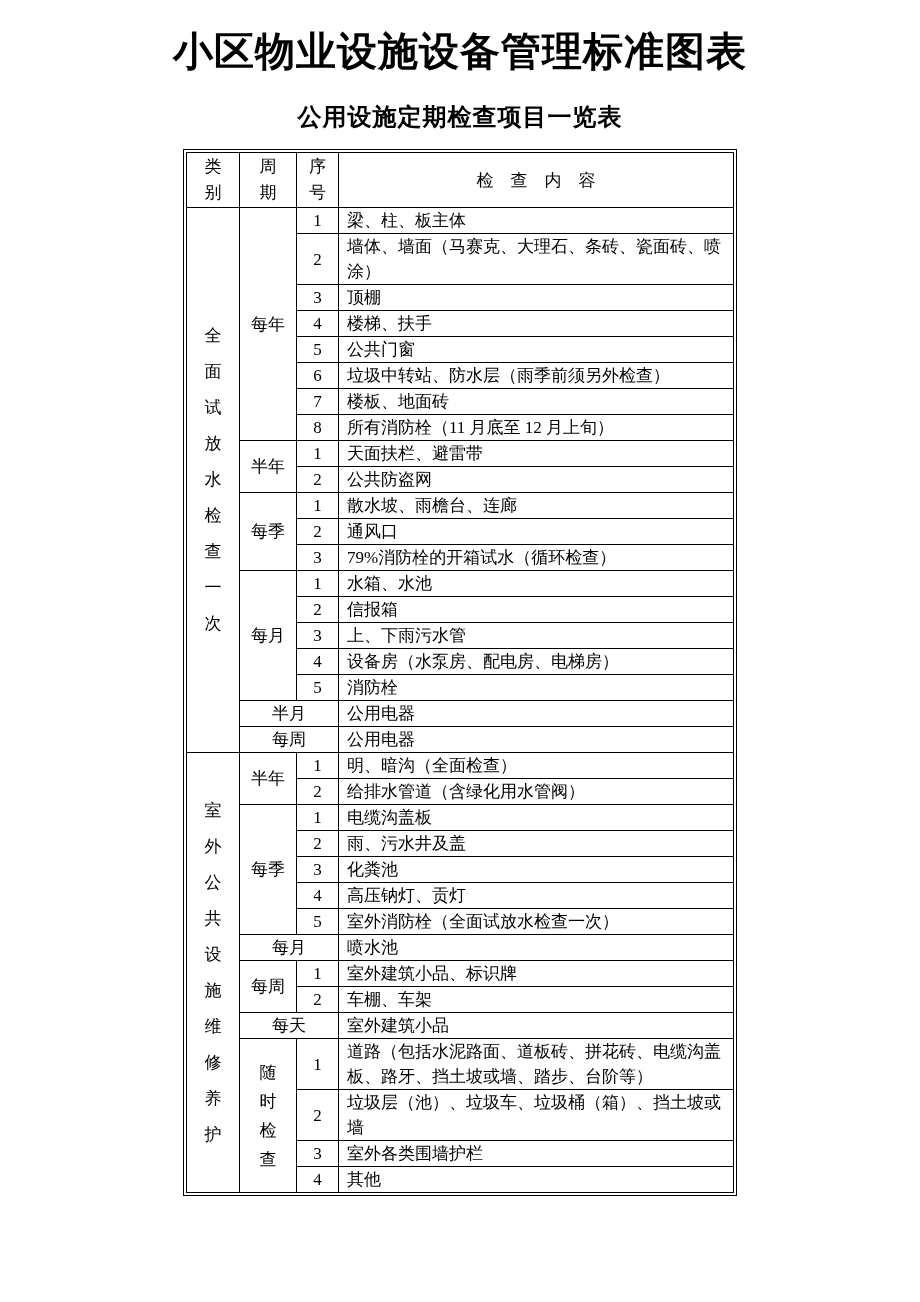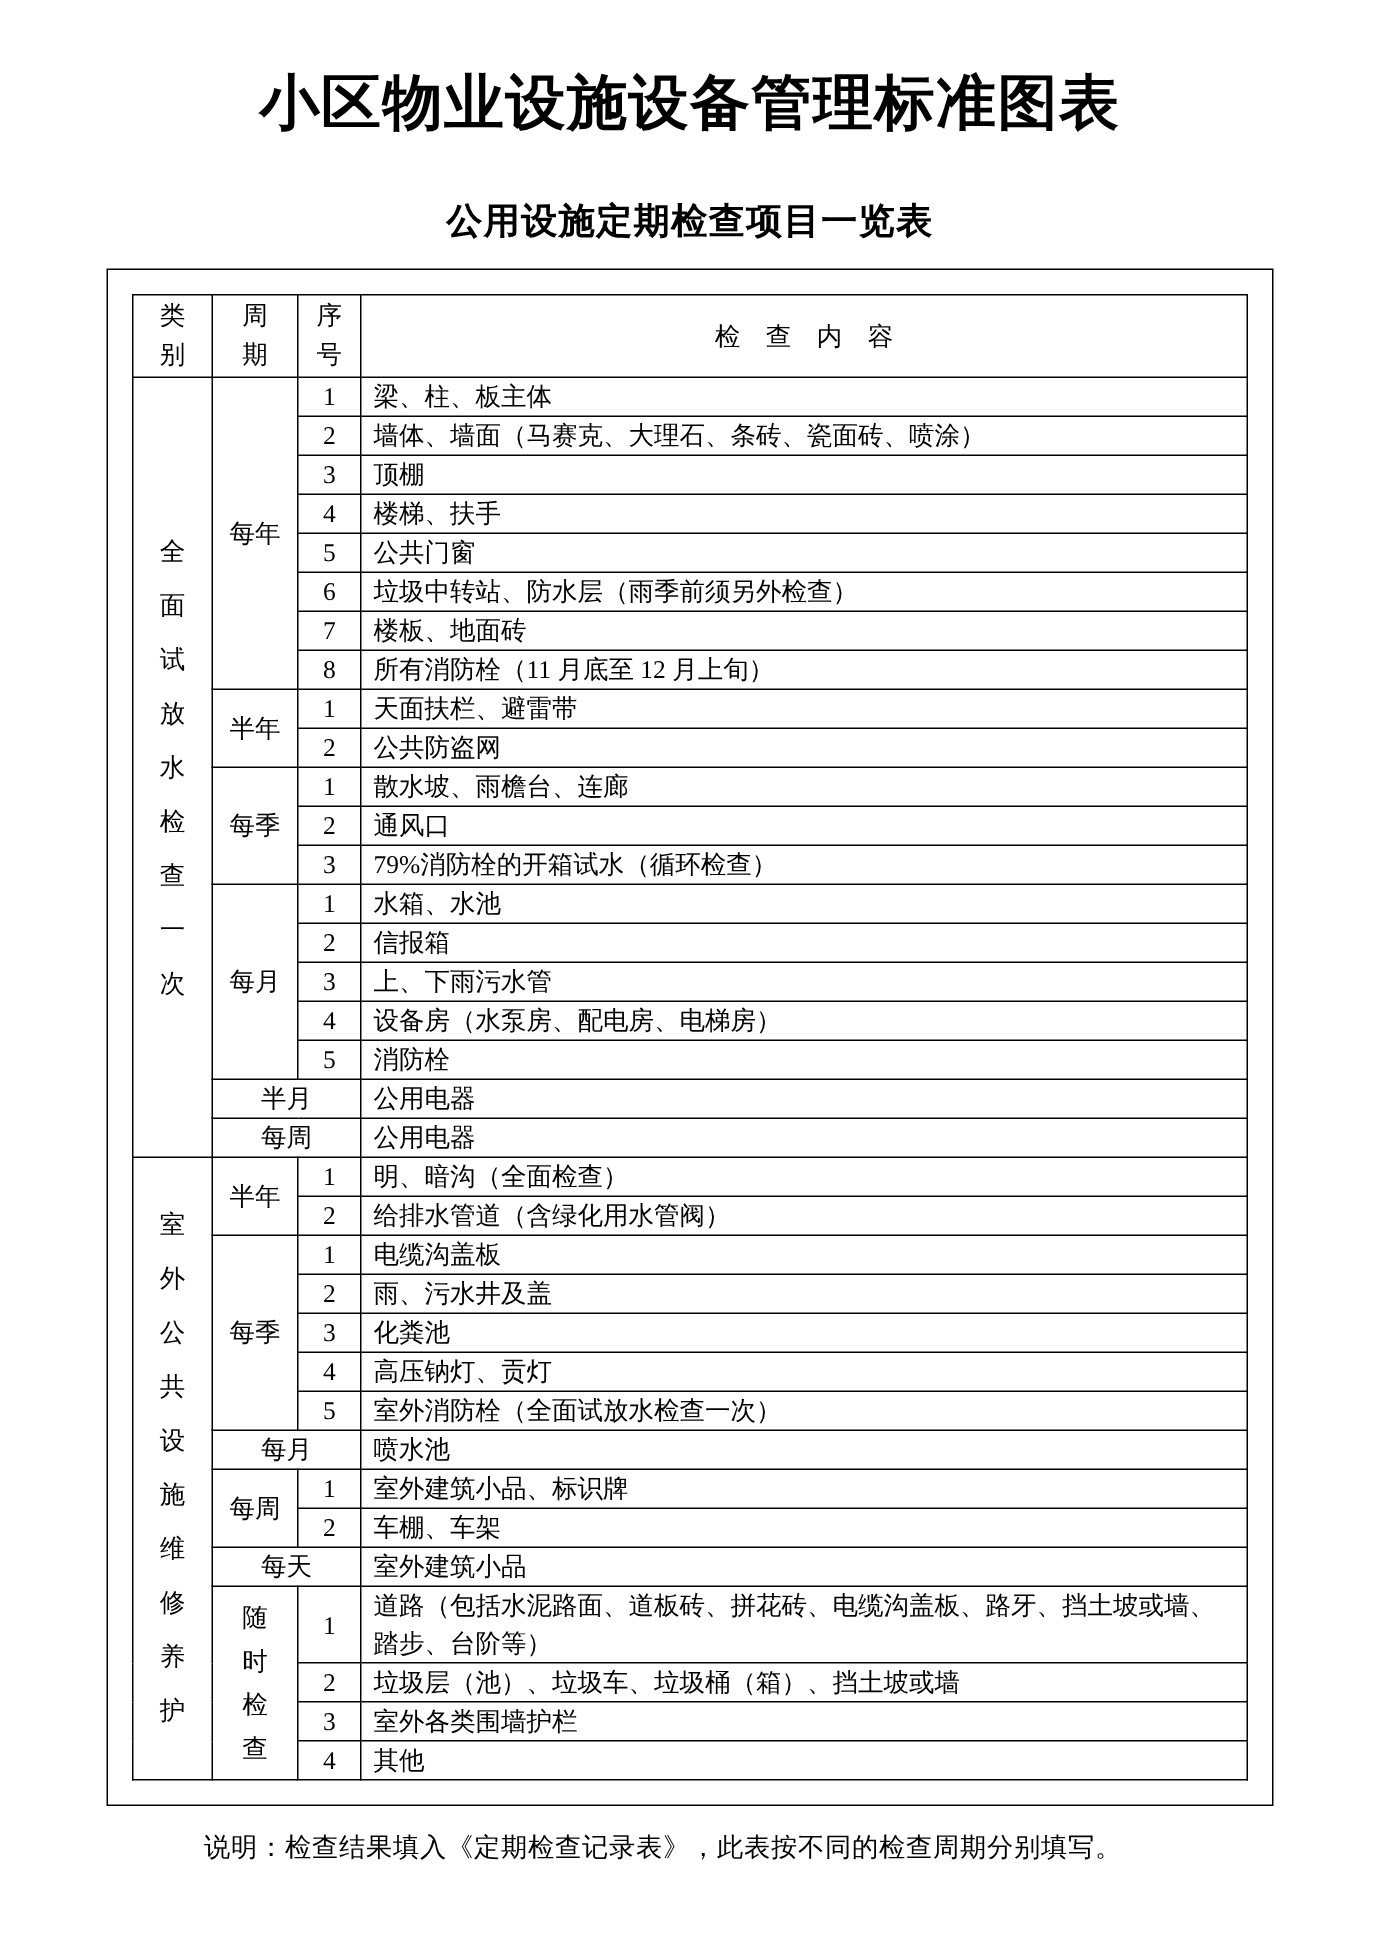--- a/index.html
+++ b/index.html
@@ -4,36 +4,36 @@
 <style>
   * { box-sizing: border-box; }
   html, body {
     margin: 0; padding: 0;
     width: 920px; height: 1302px;
     background: #ffffff; color: #000000;
     font-family: "Liberation Serif", serif;
   }
   .doc { width: 920px; }
   .title {
-    margin: 17px; padding-top: 24px;
+    margin: 0; padding-top: 24px;
     text-align: center;
     font-size: 40px; font-weight: 700;
     font-family: "Liberation Sans", sans-serif;
     letter-spacing: 1px;
   }
   .subtitle {
     margin: 4px; padding-top: 18px;
     text-align: center;
     font-size: 24px; font-weight: 700;
     font-family: "Liberation Sans", sans-serif;
     letter-spacing: 1px;
   }
   .twrap {
-    width: 778px; margin: 16px auto 0;
-    border: 1.5px solid #000; padding: 16px;
+    width: 554px; margin: 16px auto 0;
+    border: 1.5px solid #000; padding: 2px;
   }
   table {
     width: 100%;
     border-collapse: collapse;
     border: 1.5px solid #000;
     table-layout: fixed;
   }
   th, td {
     border: 1px solid #000;
     font-size: 17px; font-weight: 400;
@@ -240,14 +240,13 @@
             <td class="ct">室外各类围墙护栏</td>
           </tr>
       <tr>
             <td class="num">4</td>
             <td class="ct">其他</td>
           </tr>
     </tbody>
       </table>
   </div>
 
-  <div class="note">说明：检查结果填入《定期检查记录表》，此表按不同的检查周期分别填写。</div>
 </div>
 
 </body></html>

